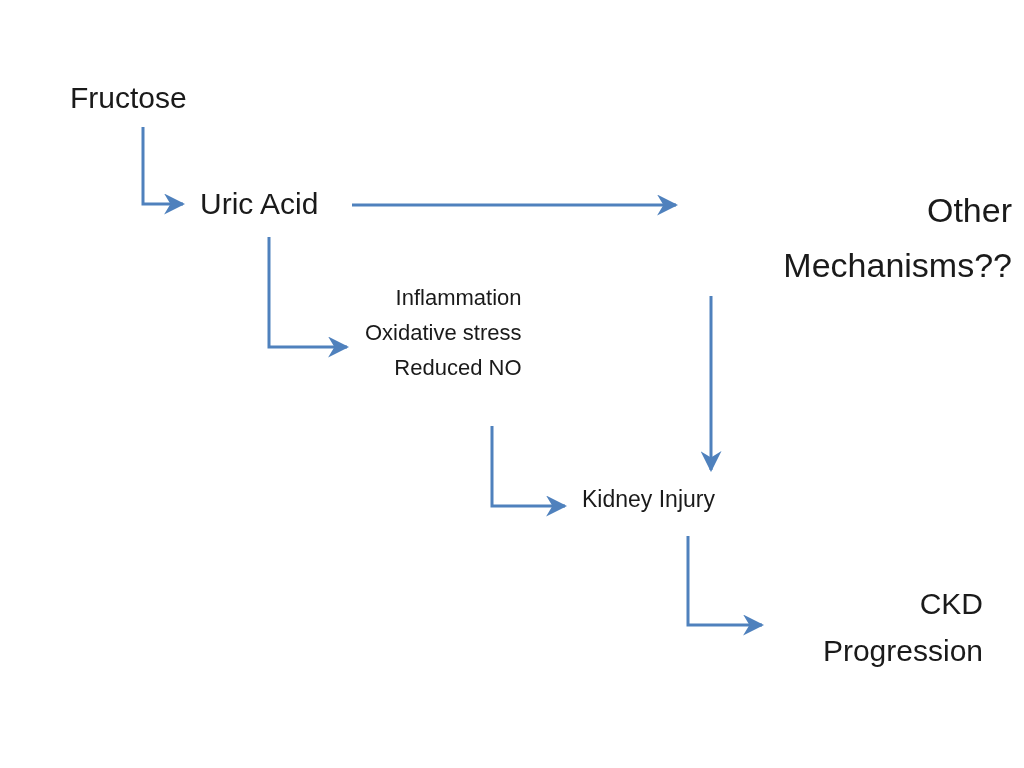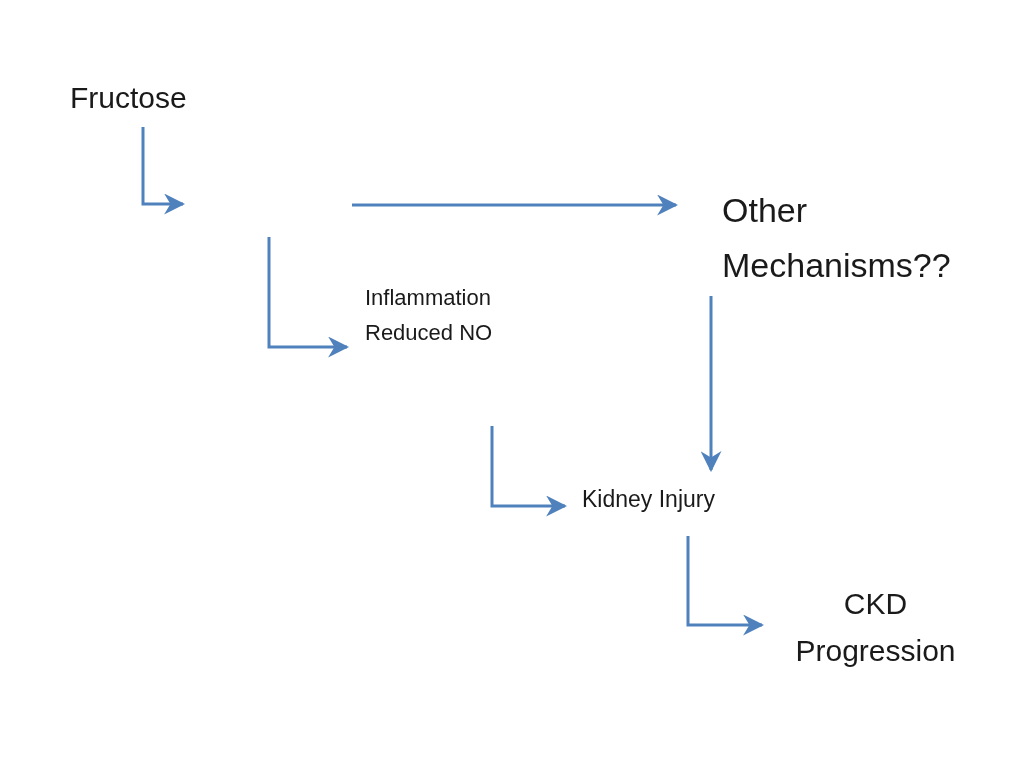--- a/index.html
+++ b/index.html
@@ -17,29 +17,30 @@
   }
   .canvas {
     position: relative;
     width: 1024px; height: 768px;
     background: var(--bg);
   }
   .node {
     position: absolute;
     color: var(--text);
     white-space: nowrap;
+    text-align: right;
   }
   .node-fructose   { left: 70px;  top: 80px;  font-size: 30px; line-height: 1.2; }
   .node-uric-acid  { left: 200px; top: 186px; font-size: 30px; line-height: 1.2; }
   .node-other-mech { left: 690px; top: 183px; font-size: 34px; line-height: 1.62;
                      width: 290px; white-space: normal; margin-left: 32px; }
   .node-mediators  { left: 365px; top: 280px; font-size: 22px; line-height: 1.6; }
   .node-kidney     { left: 582px; top: 486px; font-size: 23px; line-height: 1.2; }
   .node-ckd        { left: 768px; top: 581px; font-size: 30px; line-height: 1.55;
-                     width: 215px; white-space: normal; text-align: center; }
+                     width: 215px; white-space: normal; }
   svg.arrows {
     position: absolute;
     left: 0; top: 0;
     width: 1024px; height: 768px;
   }
   svg.arrows polyline, svg.arrows line {
     fill: none;
     stroke: var(--arrow);
     stroke-width: 3;
     stroke-linecap: butt;
@@ -61,25 +62,27 @@
     <polyline points="143,127 143,204 183,204" marker-end="url(#arrowhead)"></polyline>
     <line x1="352" y1="205" x2="676" y2="205" marker-end="url(#arrowhead)"></line>
     <polyline points="269,237 269,347 347,347" marker-end="url(#arrowhead)"></polyline>
     <polyline points="492,426 492,506 565,506" marker-end="url(#arrowhead)"></polyline>
     <line x1="711" y1="296" x2="711" y2="470" marker-end="url(#arrowhead)"></line>
     <polyline points="688,536 688,625 762,625" marker-end="url(#arrowhead)"></polyline>
   </svg>
 
   <div class="node node-fructose">Fructose</div>
 
+  <div class="node node-uric-acid">Uric Acid</div>
 
   <div class="node node-other-mech">Other Mechanisms??</div>
 
   <div class="node node-mediators">
     <div>Inflammation</div>
+    <div>Oxidative stress</div>
     <div>Reduced NO</div>
   </div>
 
   <div class="node node-kidney">Kidney Injury</div>
 
   <div class="node node-ckd">CKD Progression</div>
 
 </div>
 
 </body></html>

